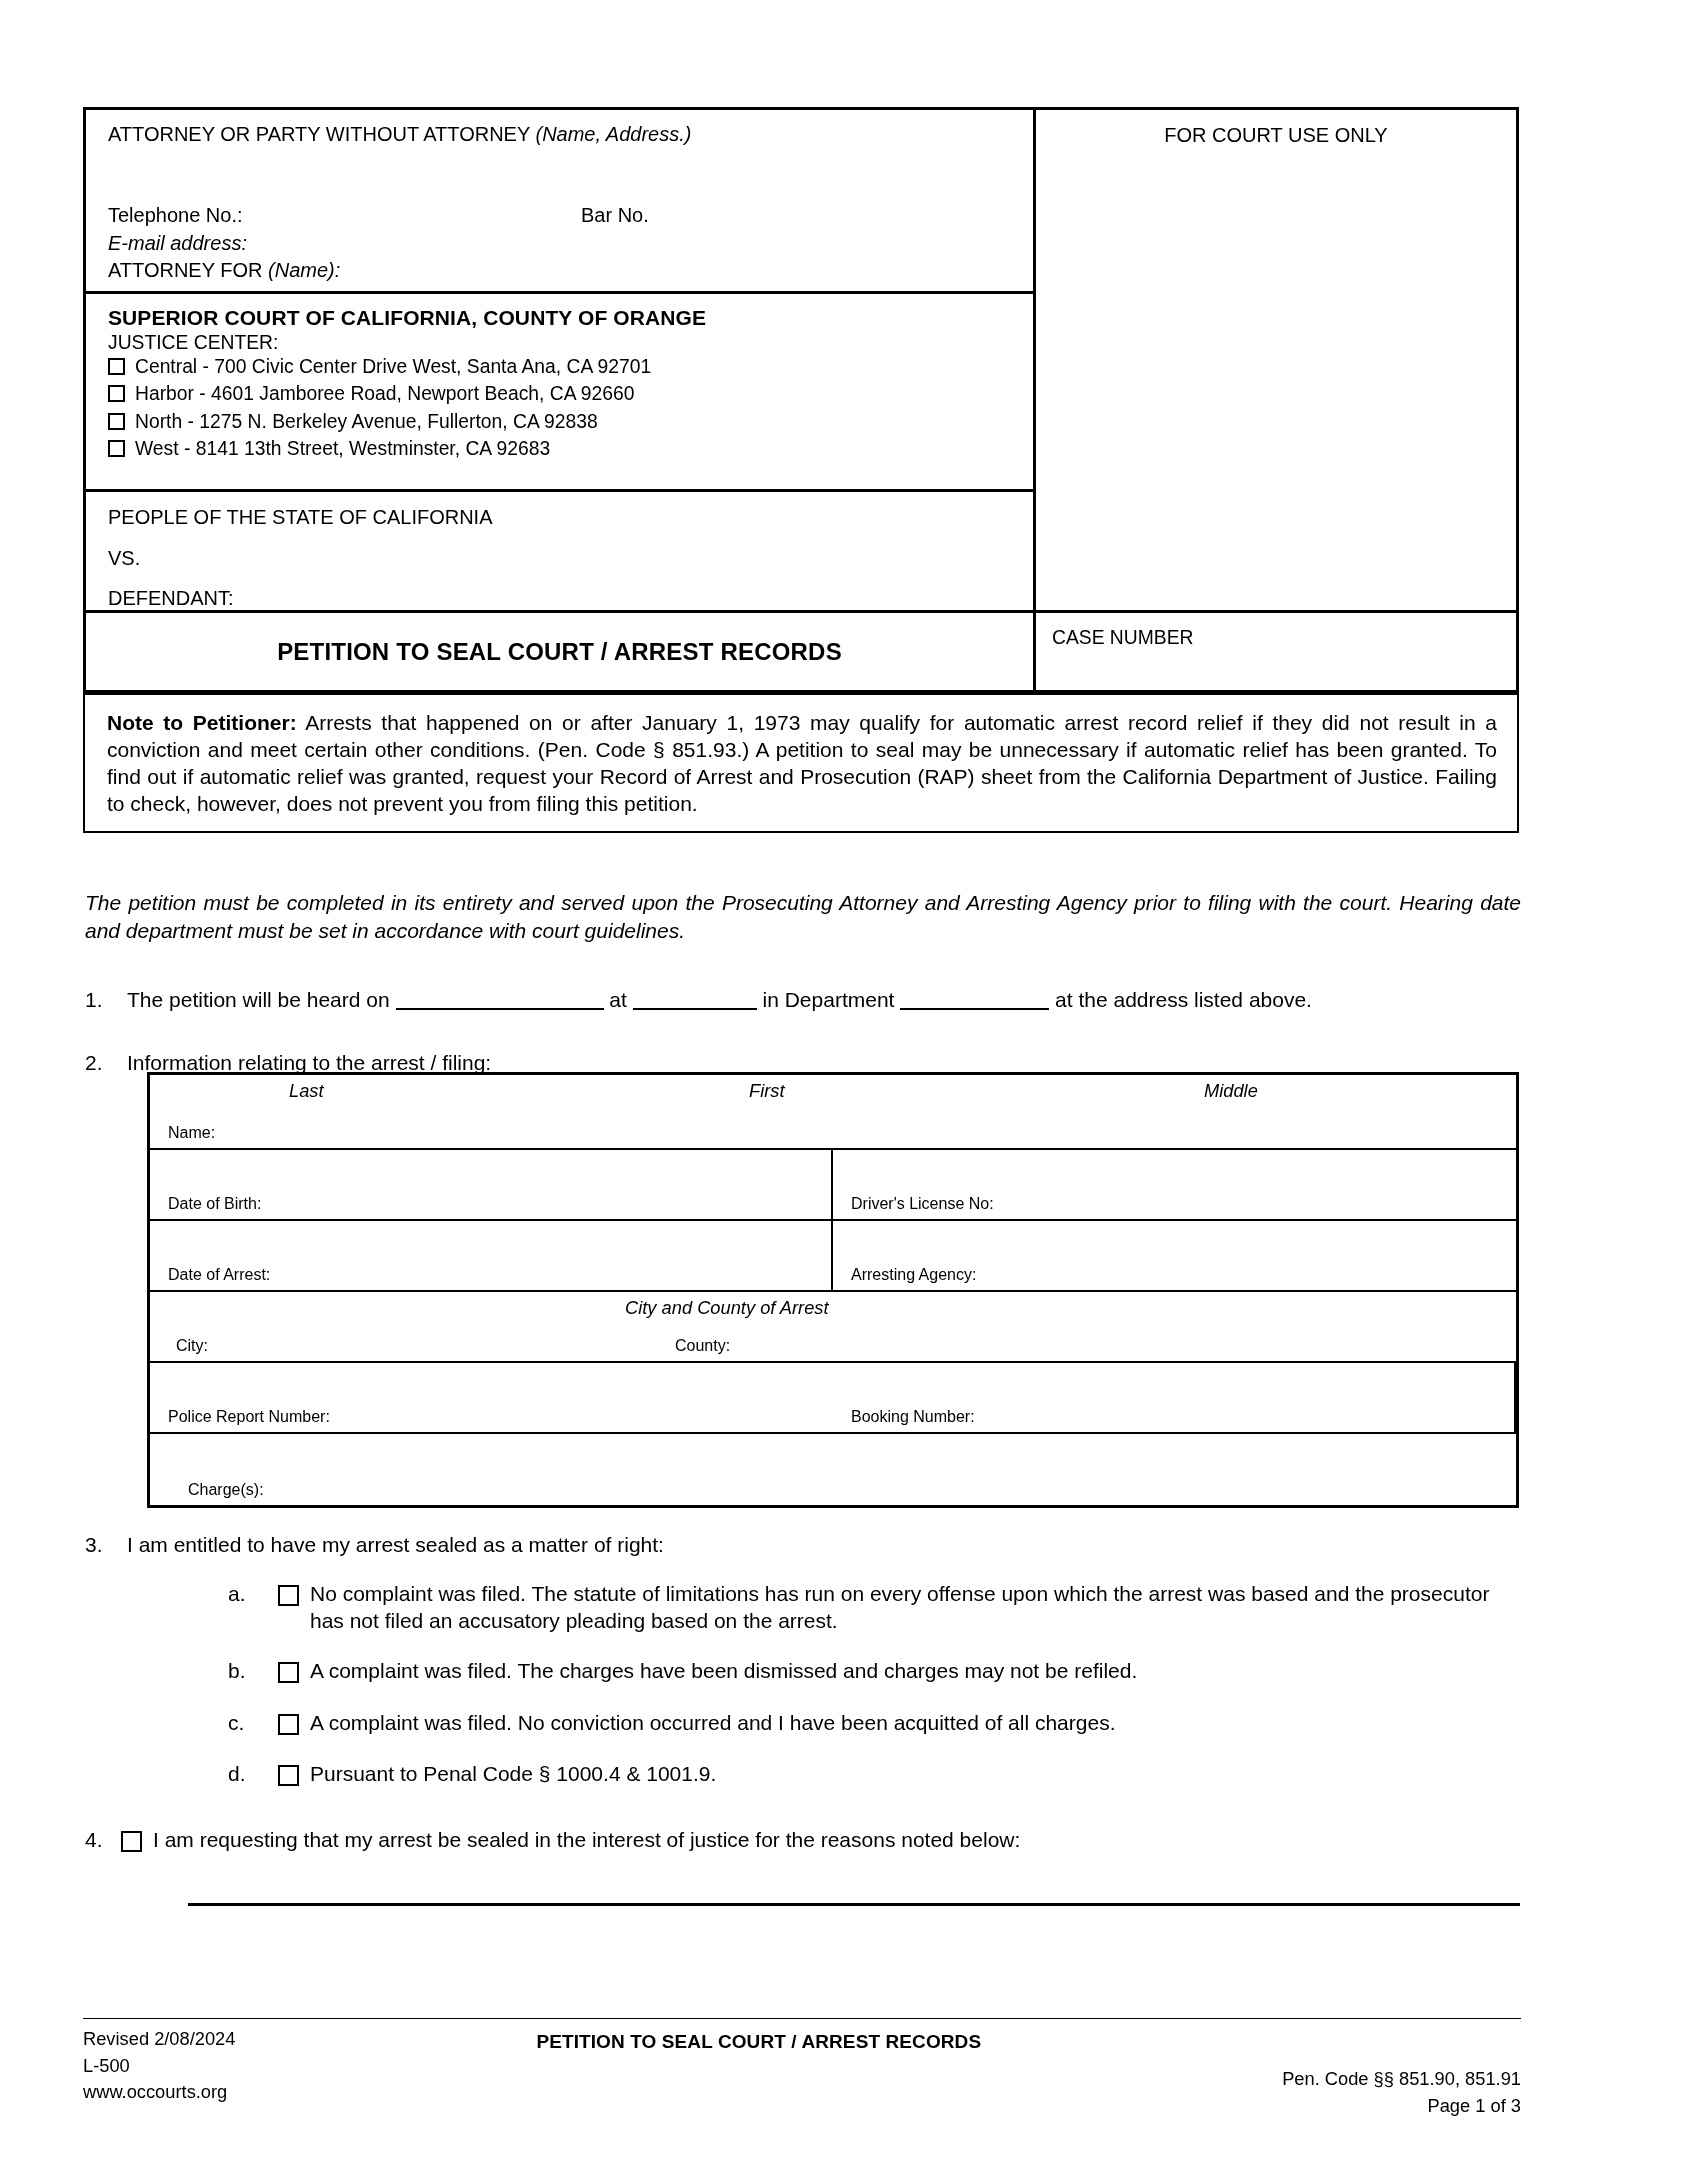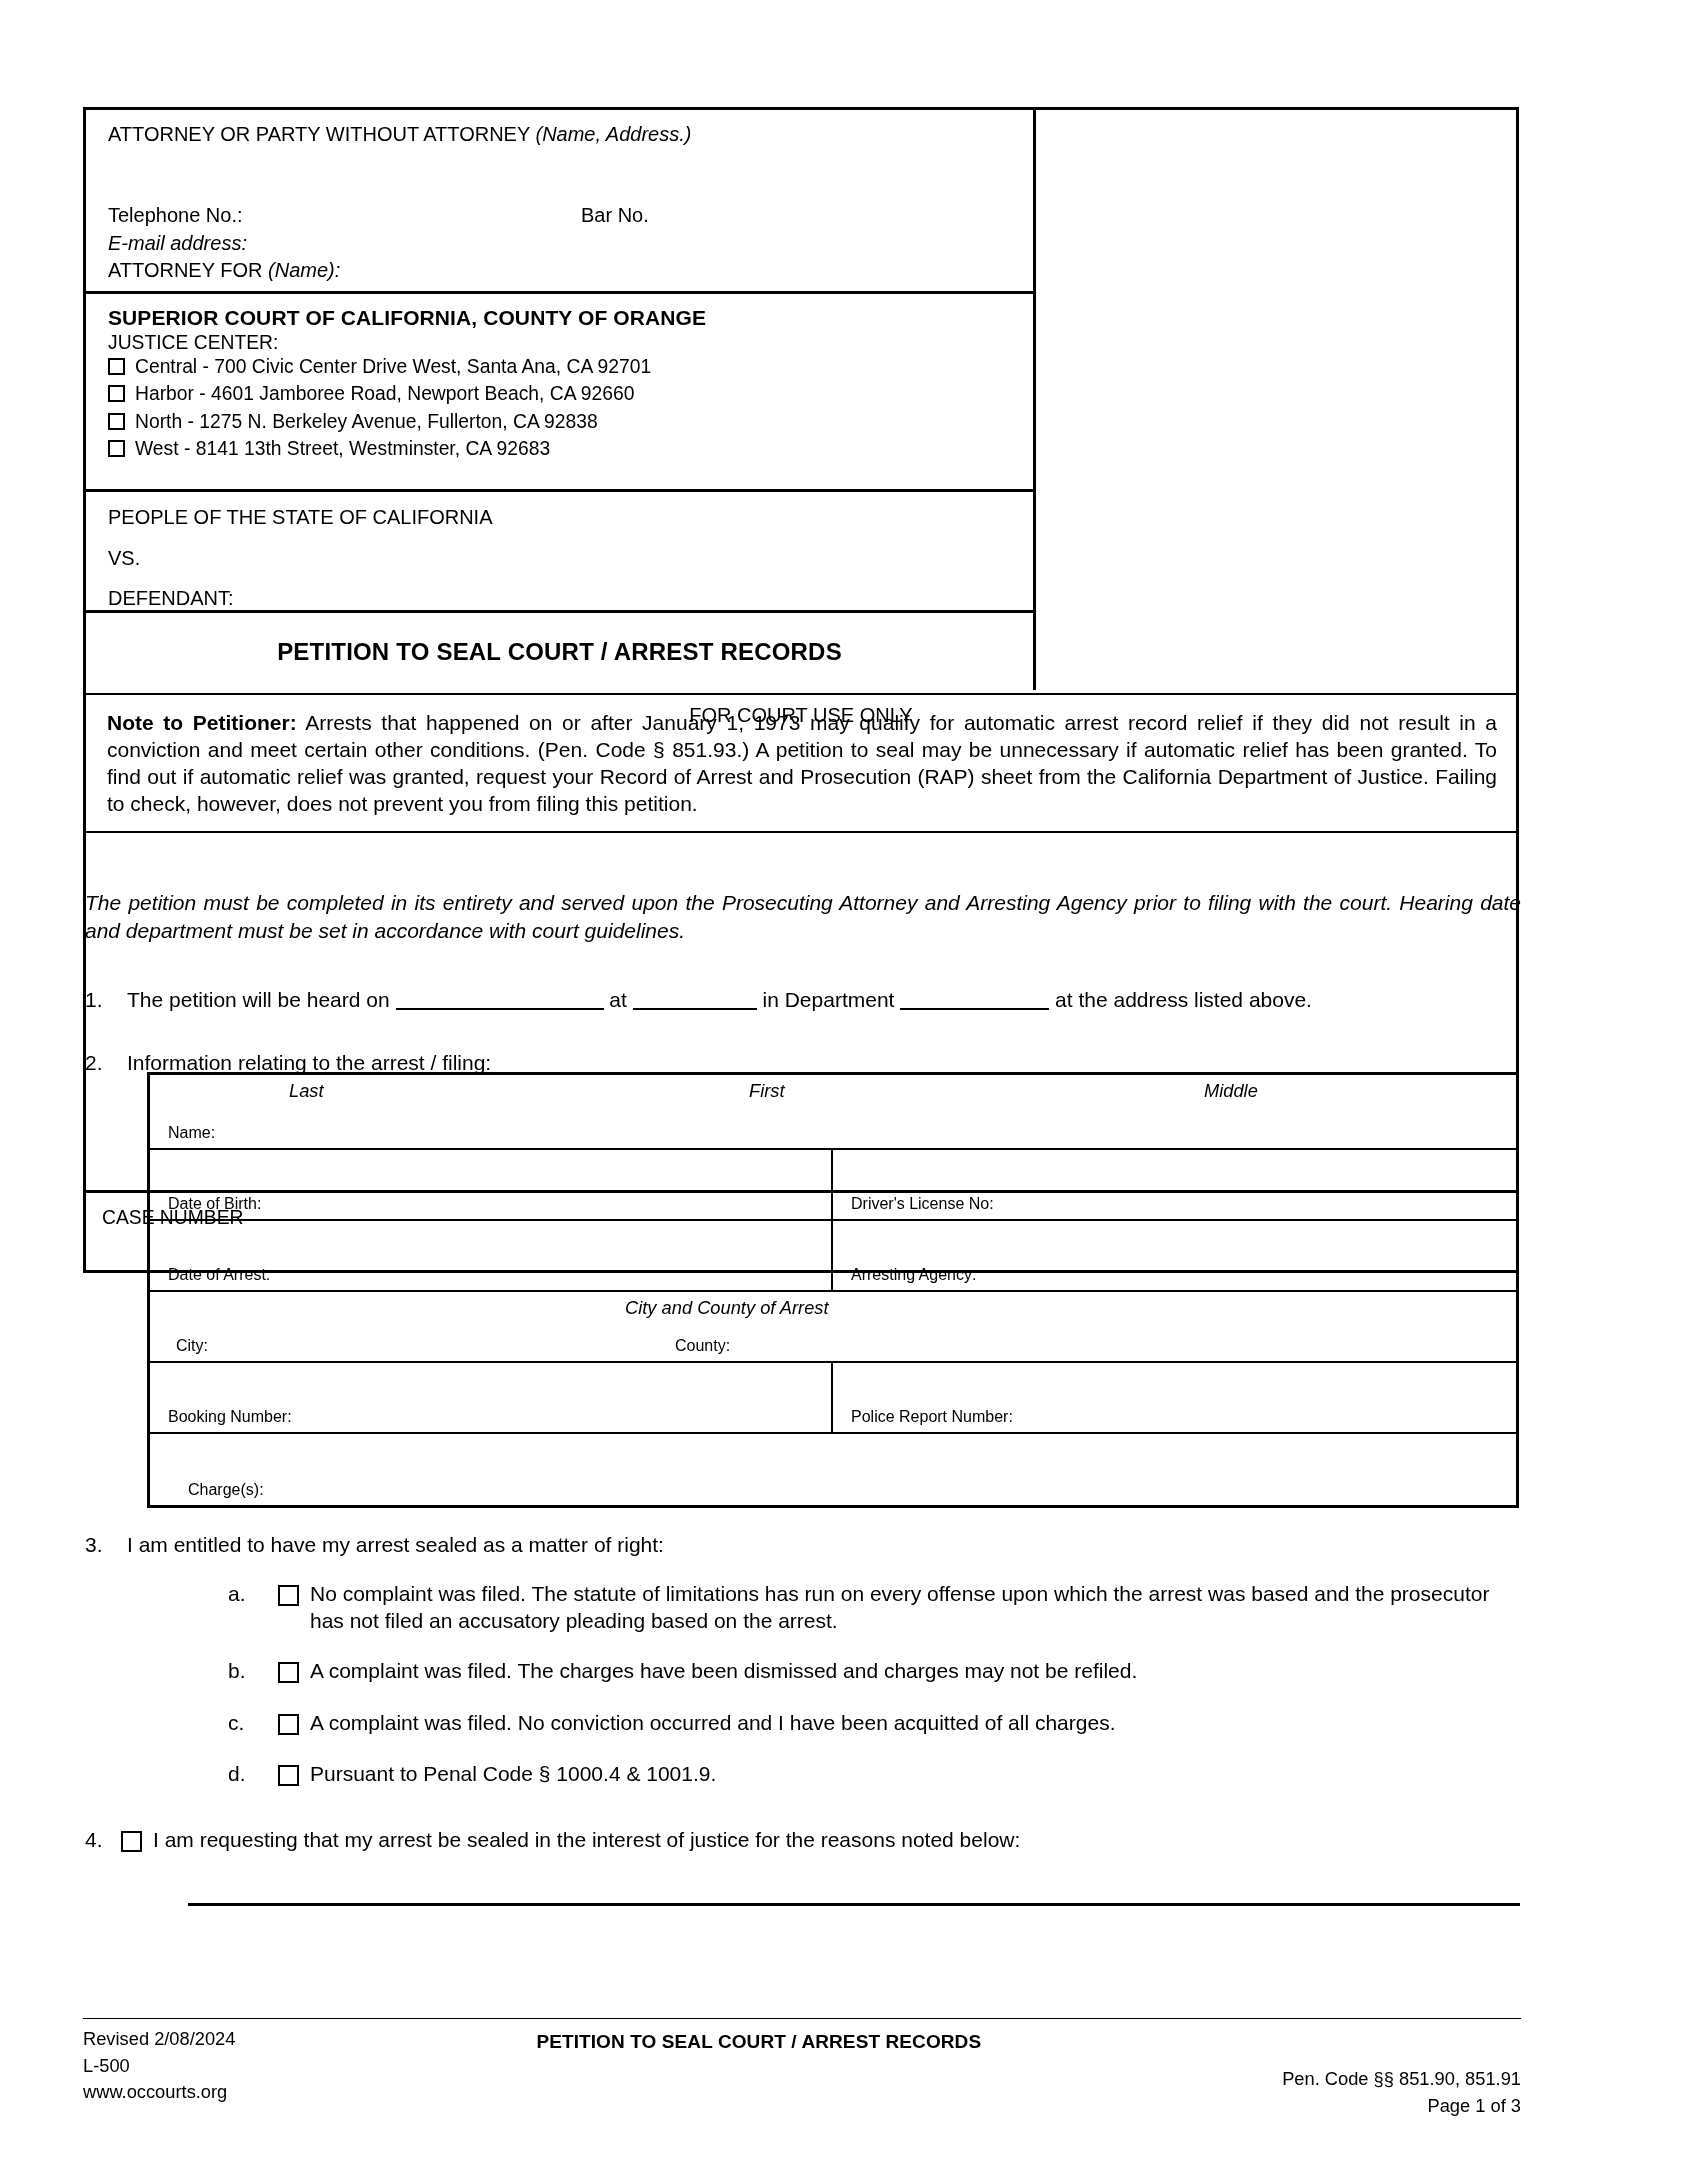--- a/index.html
+++ b/index.html
@@ -26,21 +26,21 @@
 
   
   .caption {
     position: absolute;
     left: 83px;
     top: 107px;
     width: 1436px;
     border: 3px solid #000;
     box-sizing: border-box;
   }
-  .cap-row { display: flex; flex-direction: column; }
+  .cap-row { display: flex; }
   .cap-left {
     width: 950px;
     box-sizing: border-box;
     border-right: 3px solid #000;
   }
   .cap-right {
     flex: 1;
     box-sizing: border-box;
     position: relative;
   }
@@ -373,25 +373,25 @@
 
     <div class="t-row rowh-city">
       <div class="t-cell c-full">
         <span class="hdr-it" style="left:475px">City and County of Arrest</span>
         <span class="cell-label" style="left:26px">City:</span>
         <span class="cell-label" style="left:525px">County:</span>
       </div>
     </div>
 
     <div class="t-row rowh-std">
+      <div class="t-cell c-half">
+        <span class="cell-label">Police Report Number:</span>
+      </div>
       <div class="t-cell c-half split">
         <span class="cell-label">Booking Number:</span>
-      </div>
-      <div class="t-cell c-half">
-        <span class="cell-label">Police Report Number:</span>
       </div>
     </div>
 
     <div class="t-row rowh-charge">
       <div class="t-cell c-full">
         <span class="cell-label">Charge(s):</span>
       </div>
     </div>
   </div>
 

